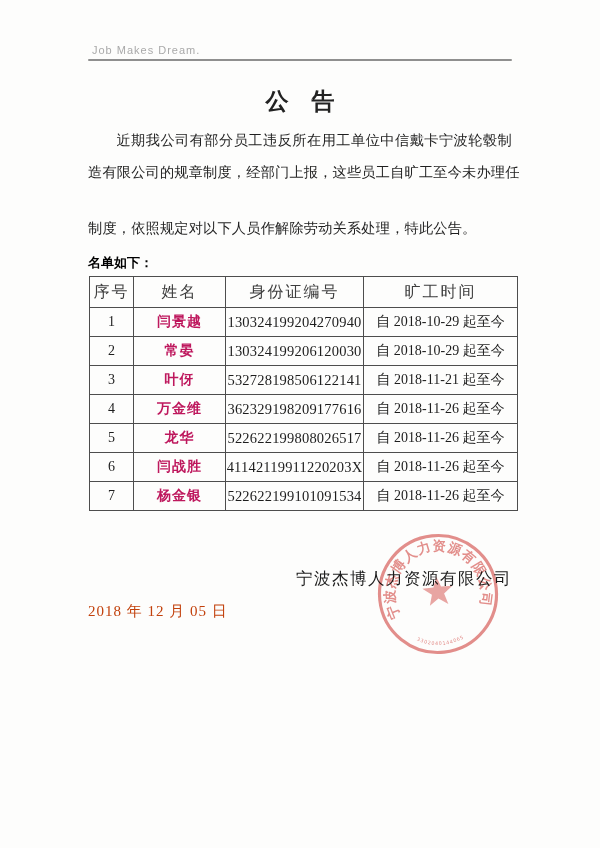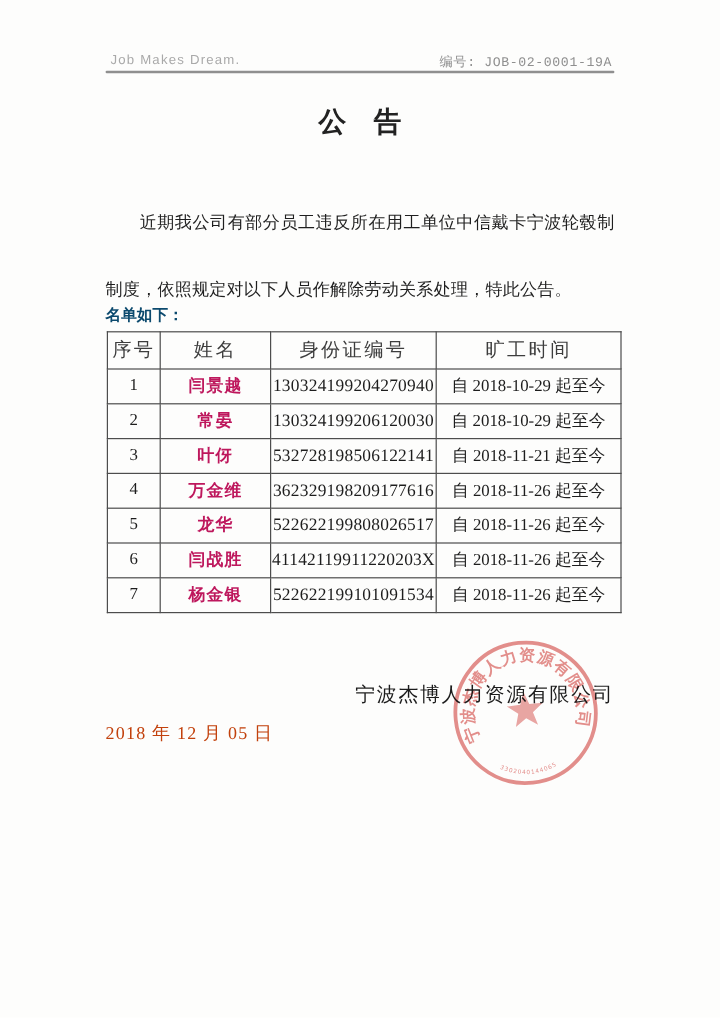--- a/index.html
+++ b/index.html
@@ -37,28 +37,28 @@
 
   
   .doc-body{
     position:absolute;left:88px;top:124px;width:424px;
     font-size:14.2px;line-height:32px;color:#1f1f1f;
   }
   .body-line{
     text-align:justify;text-align-last:justify;
     white-space:nowrap;letter-spacing:0.2px;
   }
-  .body-line:first-child{text-indent:2em;margin-top:46px;}
+  .body-line:first-child{text-indent:2em;}
   .body-line:last-child{text-align-last:left;white-space:normal;margin-top:24px;}
 
   
   .list-label{
     position:absolute;left:88px;top:254px;
     font-family:"Liberation Sans","DejaVu Sans",sans-serif;
-    font-size:13px;font-weight:700;color:#0c4a6e;
+    font-size:13px;font-weight:700;color:#000000;
   }
 
   
   .roster{
     position:absolute;left:89px;top:276px;width:424px;
     border-collapse:collapse;table-layout:fixed;
     font-size:14px;color:#1d1d1d;
   }
   .roster th,.roster td{
     border:1px solid #4d4d4d;text-align:center;vertical-align:middle;
@@ -96,27 +96,27 @@
     opacity:0.68;mix-blend-mode:multiply;pointer-events:none;
     transform:rotate(-6deg);
   }
 </style>
 </head>
 <body>
 
 <div class="page">
 
   <div class="hdr-slogan">Job Makes Dream.</div>
-  <div class="hdr-docno">编号: JOB-02-0001-19A</div>
   <div class="hdr-rule"></div>
 
   <div class="doc-title">公　告</div>
 
   <div class="doc-body">
       <div class="body-line">近期我公司有部分员工违反所在用工单位中信戴卡宁波轮毂制</div>
+      <div class="body-line">造有限公司的规章制度，经部门上报，这些员工自旷工至今未办理任</div>
       <div class="body-line">制度，依照规定对以下人员作解除劳动关系处理，特此公告。</div>
     </div>
 
   <div class="list-label">名单如下：</div>
 
   <table class="roster">
     <thead>
       <tr>
           <th class="col-seq">序号</th>
           <th class="col-name">姓名</th>

